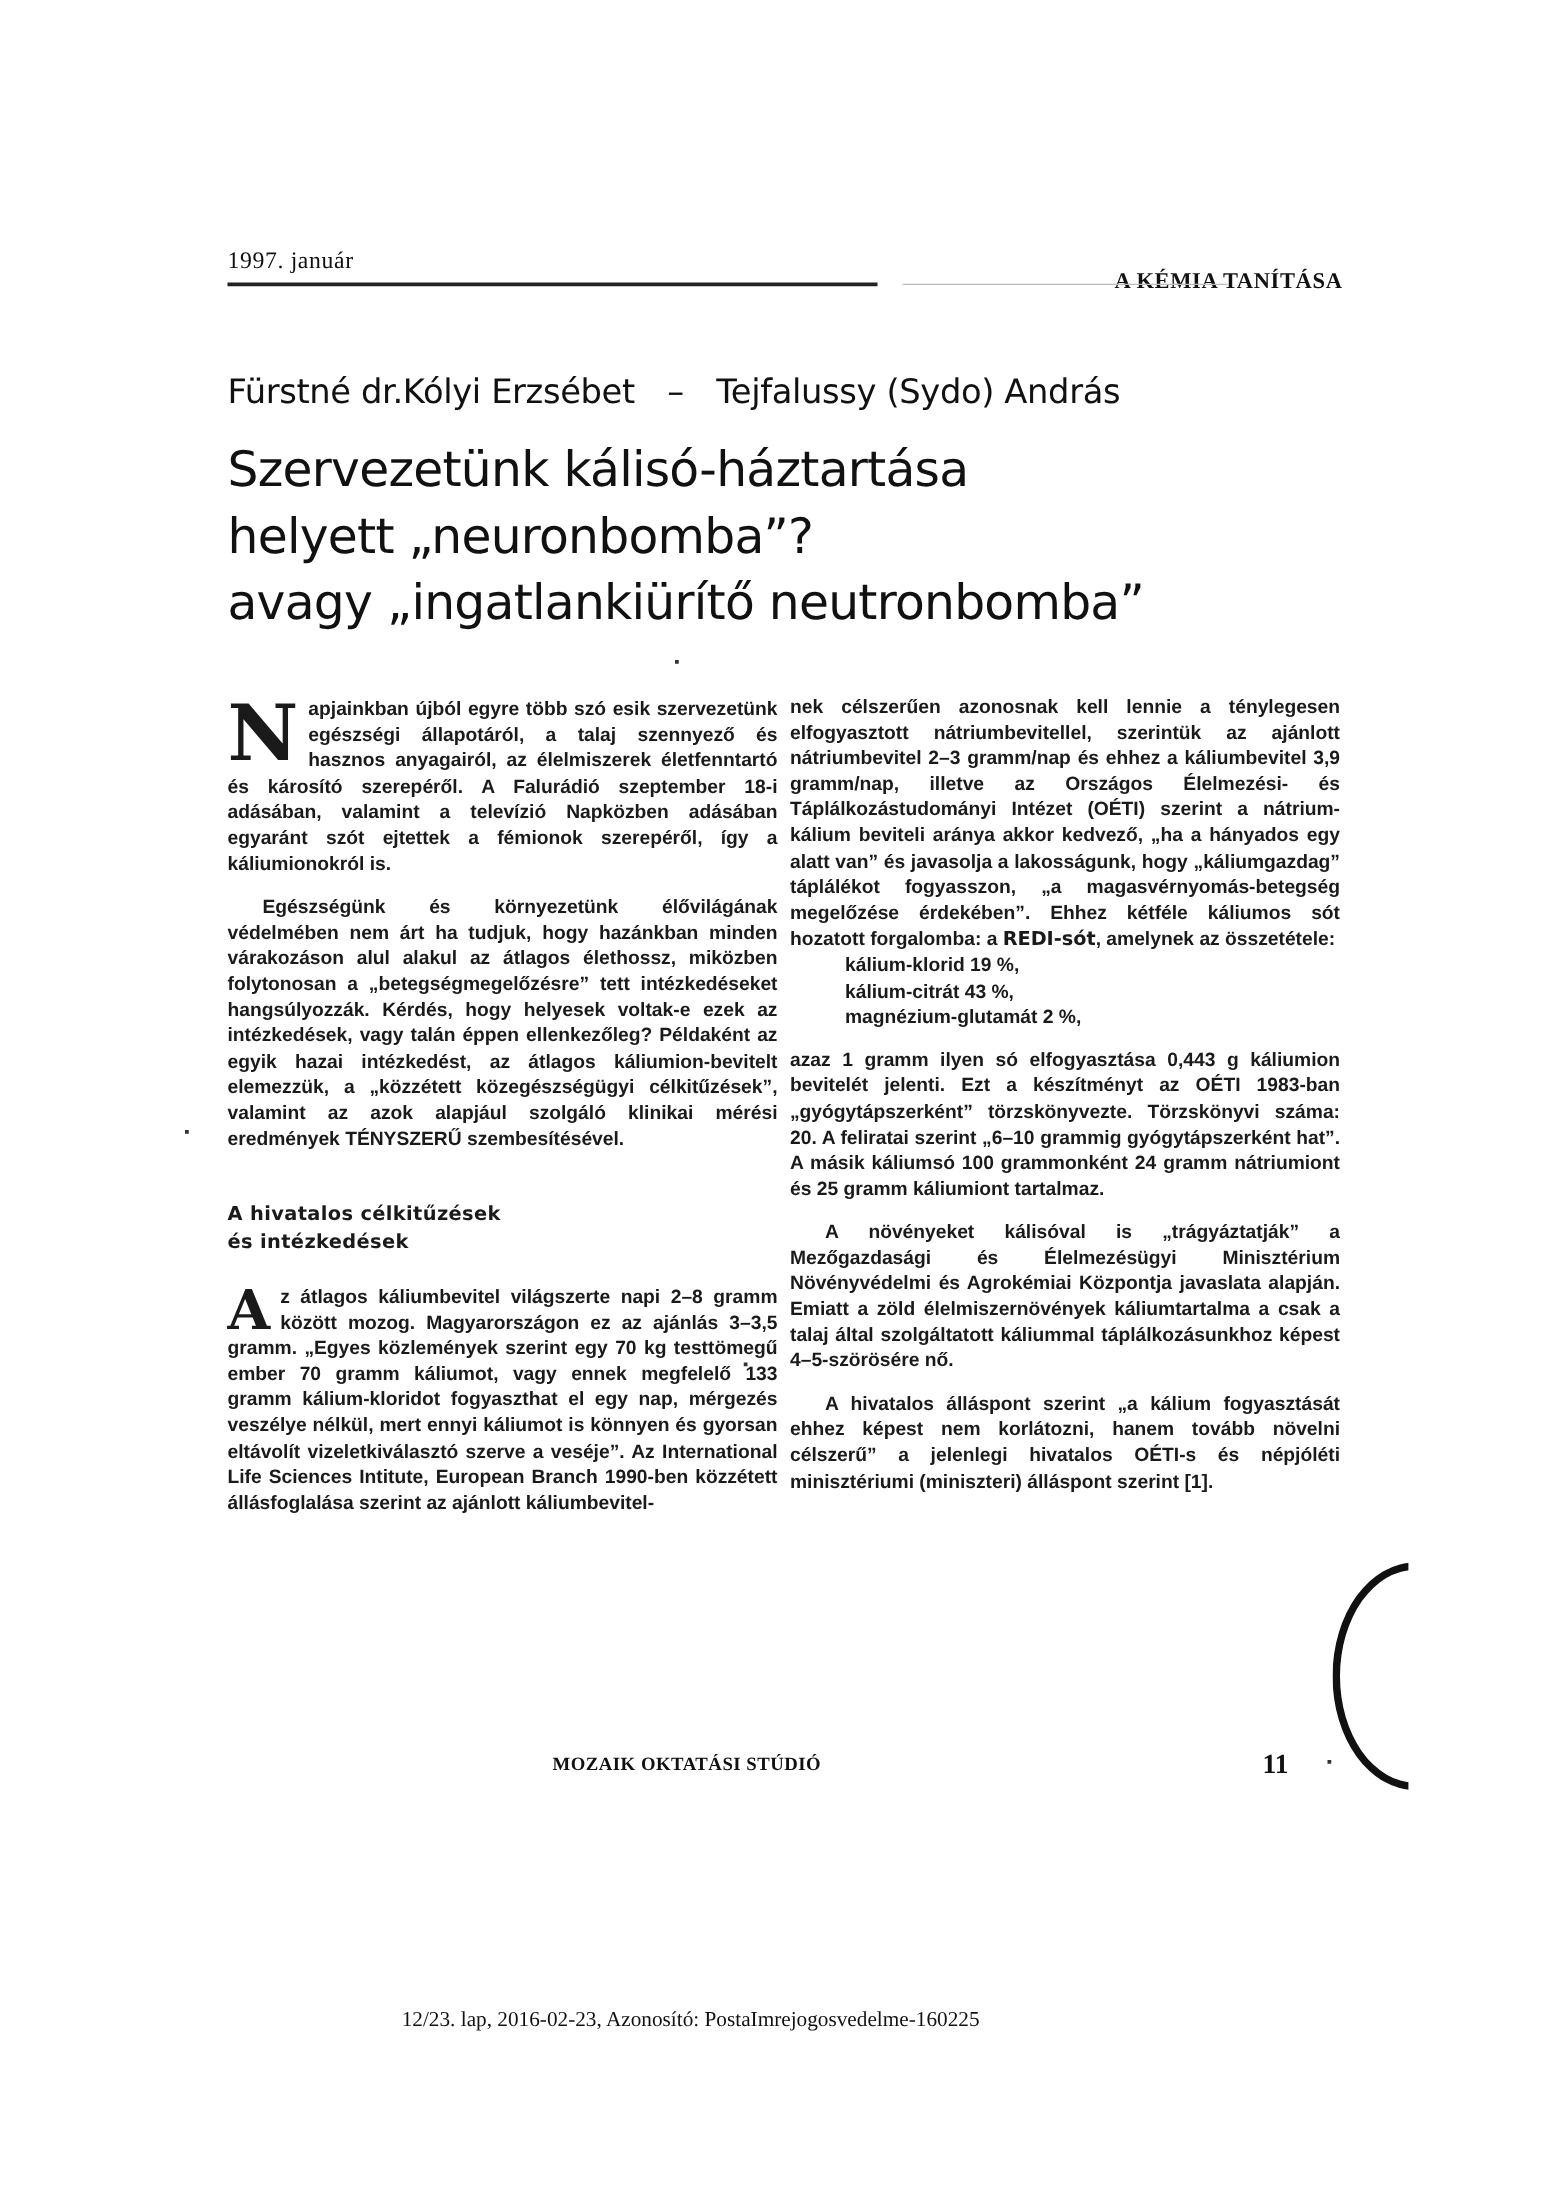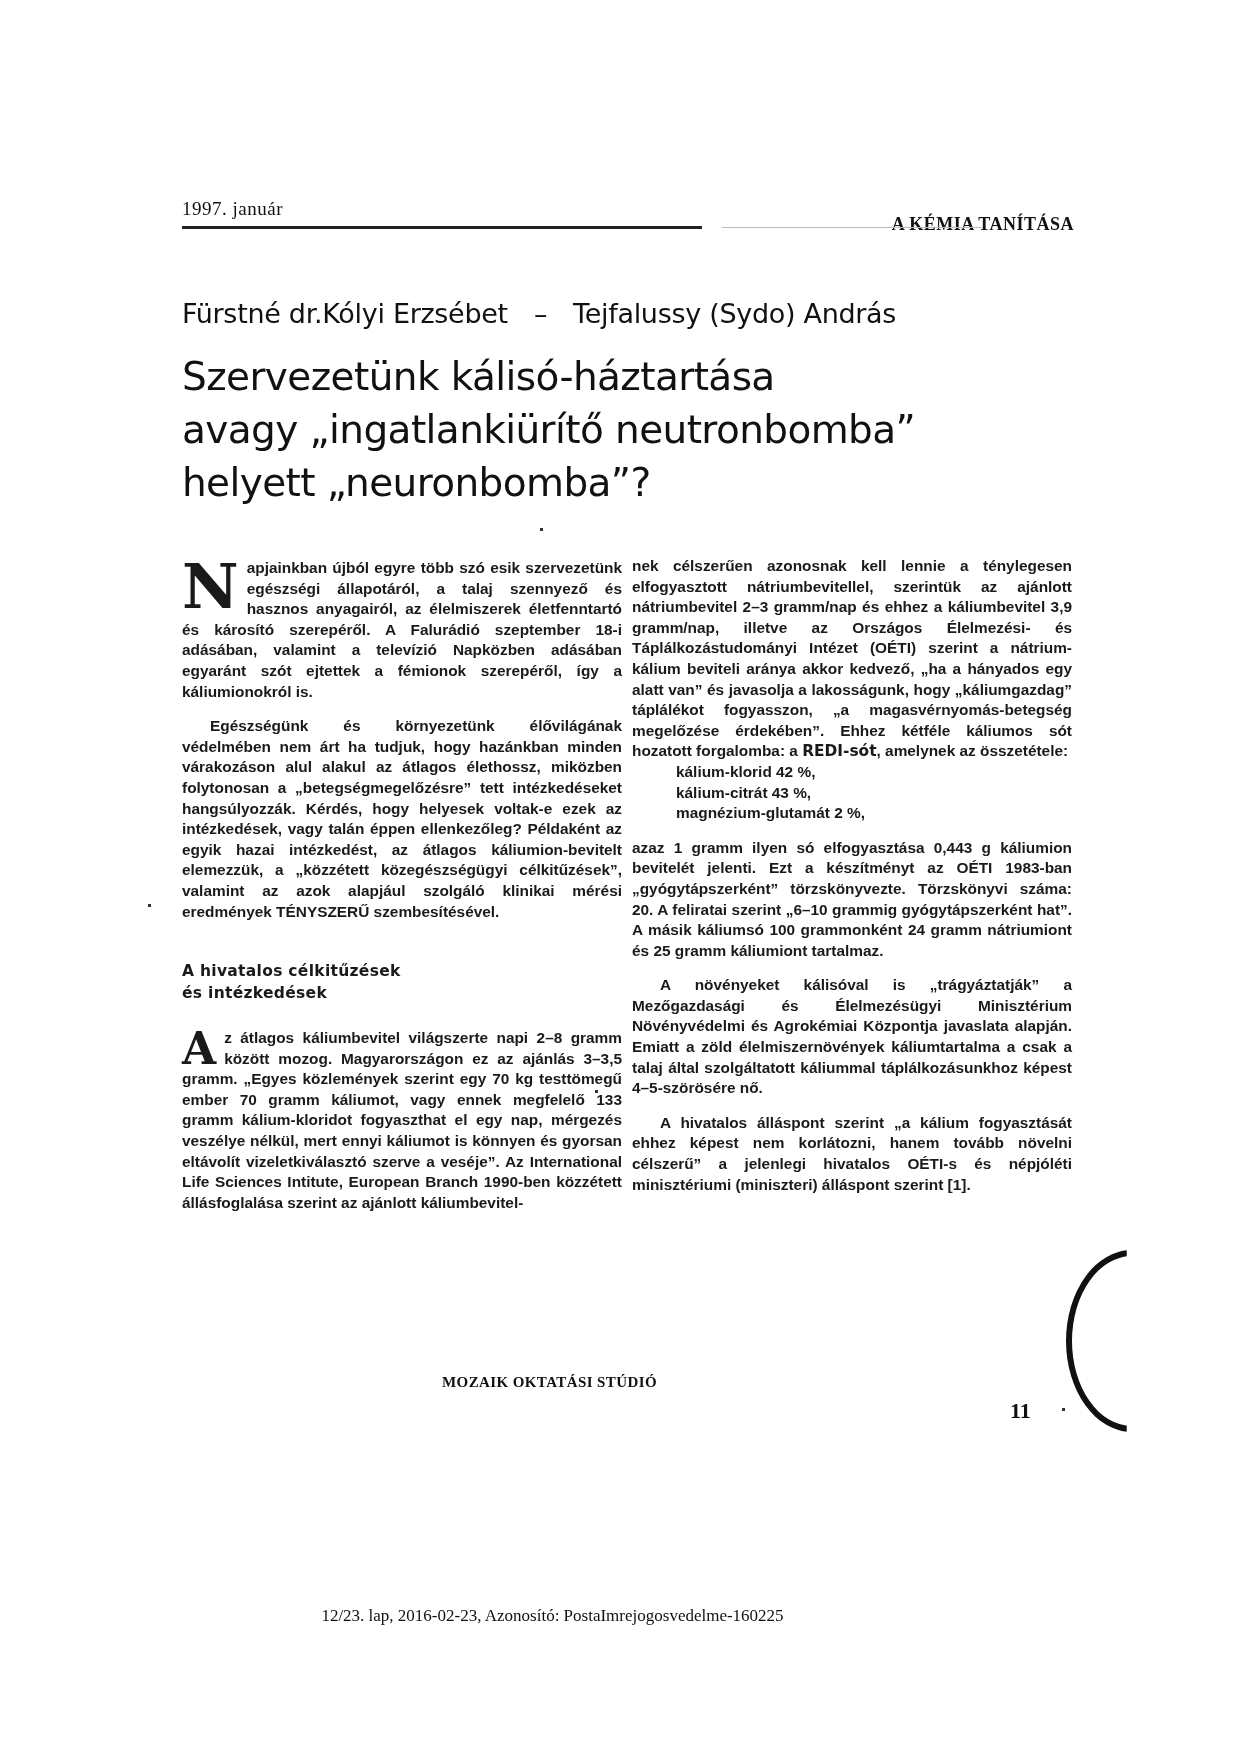--- a/index.html
+++ b/index.html
@@ -22,21 +22,21 @@
   .col-right { left:632px; top:556px; width:440px; }
   .col p { margin:0; }
   .indent { text-indent:28px; }
   .gap { height:14px; }
   .dropcap { float:left; font-family:"DejaVu Serif", serif; font-size:62px; line-height:54px; margin:2px 8px 0 0; font-weight:bold; }
   .dropcap.small { font-size:44px; line-height:38px; }
   .subhead { font-family:"DejaVu Sans", sans-serif; font-weight:bold; font-size:15.5px; line-height:22px; margin:38px 0 24px 0; letter-spacing:0.3px; }
   .list-item { padding-left:44px; text-align:left; }
   .heavy { font-family:"DejaVu Sans", sans-serif; font-weight:bold; }
 
-  .footer-pub { position:absolute; left:442px; top:1374px; font-family:"Liberation Serif", serif; font-weight:bold; font-size:15px; letter-spacing:0.4px; }
+  .footer-pub { position:absolute; left:442px; top:1404px; font-family:"Liberation Serif", serif; font-weight:bold; font-size:15px; letter-spacing:0.4px; }
   .footer-num { position:absolute; left:1010px; top:1398px; font-family:"Liberation Serif", serif; font-weight:bold; font-size:22px; }
   .caption { position:absolute; left:0; width:1105px; top:1606px; text-align:center; font-family:"Liberation Serif", serif; font-size:17px; }
 
   .stamp { position:absolute; left:1066px; top:1250px; width:120px; height:170px; border:6px solid #111; border-radius:50%; clip-path:inset(0 54% 0 0); }
   .speck { position:absolute; width:3px; height:3px; background:#333; }
 </style>
 </head>
 <body>
 
 <div class="page">
@@ -47,38 +47,38 @@
     <div class="rh-rule"></div>
     <div class="rh-rule2"></div>
   </div>
 
   <div class="authors">
     <span>Fürstné dr.Kólyi Erzsébet</span><span class="sep">–</span><span>Tejfalussy (Sydo) András</span>
   </div>
 
   <h1 class="title">
     <span>Szervezetünk kálisó-háztartása</span>
+    <span>helyett „neuronbomba”?</span>
     <span>avagy „ingatlankiürítő neutronbomba”</span>
-    <span>helyett „neuronbomba”?</span>
   </h1>
 
   <div class="col col-left">
     <p><span class="dropcap">N</span><span>apjainkban újból egyre több szó esik szervezetünk egészségi állapotáról, a talaj szennyező és hasznos anyagairól, az élelmiszerek életfenntartó és károsító szerepéről. A Falurádió szeptember 18-i adásában, valamint a televízió Napközben adásában egyaránt szót ejtettek a fémionok szerepéről, így a káliumionokról is.</span></p>
     <div class="gap"></div>
     <p class="indent">Egészségünk és környezetünk élővilágának védelmében nem árt ha tudjuk, hogy hazánkban minden várakozáson alul alakul az átlagos élethossz, miközben folytonosan a „betegségmegelőzésre” tett intézkedéseket hangsúlyozzák. Kérdés, hogy helyesek voltak-e ezek az intézkedések, vagy talán éppen ellenkezőleg? Példaként az egyik hazai intézkedést, az átlagos káliumion-bevitelt elemezzük, a „közzétett közegészségügyi célkitűzések”, valamint az azok alapjául szolgáló klinikai mérési eredmények TÉNYSZERŰ szembesítésével.</p>
     <div class="subhead">
       <div>A hivatalos célkitűzések</div>
       <div>és intézkedések</div>
     </div>
     <p><span class="dropcap small">A</span><span>z átlagos káliumbevitel világszerte napi 2–8 gramm között mozog. Magyarországon ez az ajánlás 3–3,5 gramm. „Egyes közlemények szerint egy 70 kg testtömegű ember 70 gramm káliumot, vagy ennek megfelelő 133 gramm kálium-kloridot fogyaszthat el egy nap, mérgezés veszélye nélkül, mert ennyi káliumot is könnyen és gyorsan eltávolít vizeletkiválasztó szerve a veséje”. Az International Life Sciences Intitute, European Branch 1990-ben közzétett állásfoglalása szerint az ajánlott káliumbevitel-</span></p>
   </div>
 
   <div class="col col-right">
     <p><span>nek célszerűen azonosnak kell lennie a ténylegesen elfogyasztott nátriumbevitellel, szerintük az ajánlott nátriumbevitel 2–3 gramm/nap és ehhez a káliumbevitel 3,9 gramm/nap, illetve az Országos Élelmezési- és Táplálkozástudományi Intézet (OÉTI) szerint a nátrium-kálium beviteli aránya akkor kedvező, „ha a hányados egy alatt van” és javasolja a lakosságunk, hogy „káliumgazdag” táplálékot fogyasszon, „a magasvérnyomás-betegség megelőzése érdekében”. Ehhez kétféle káliumos sót hozatott forgalomba: a</span> <span class="heavy">REDI-sót</span><span>, amelynek az összetétele:</span></p>
-    <div class="list-item">kálium-klorid 42 %,</div>
+    <div class="list-item">kálium-klorid 19 %,</div>
     <div class="list-item">kálium-citrát 43 %,</div>
     <div class="list-item">magnézium-glutamát 2 %,</div>
     <div class="gap"></div>
     <p>azaz 1 gramm ilyen só elfogyasztása 0,443 g káliumion bevitelét jelenti. Ezt a készítményt az OÉTI 1983-ban „gyógytápszerként” törzskönyvezte. Törzskönyvi száma: 20. A feliratai szerint „6–10 grammig gyógytápszerként hat”. A másik káliumsó 100 grammonként 24 gramm nátriumiont és 25 gramm káliumiont tartalmaz.</p>
     <div class="gap"></div>
     <p class="indent">A növényeket kálisóval is „trágyáztatják” a Mezőgazdasági és Élelmezésügyi Minisztérium Növényvédelmi és Agrokémiai Központja javaslata alapján. Emiatt a zöld élelmiszernövények káliumtartalma a csak a talaj által szolgáltatott káliummal táplálkozásunkhoz képest 4–5-szörösére nő.</p>
     <div class="gap"></div>
     <p class="indent">A hivatalos álláspont szerint „a kálium fogyasztását ehhez képest nem korlátozni, hanem tovább növelni célszerű” a jelenlegi hivatalos OÉTI-s és népjóléti minisztériumi (miniszteri) álláspont szerint [1].</p>
   </div>
 

